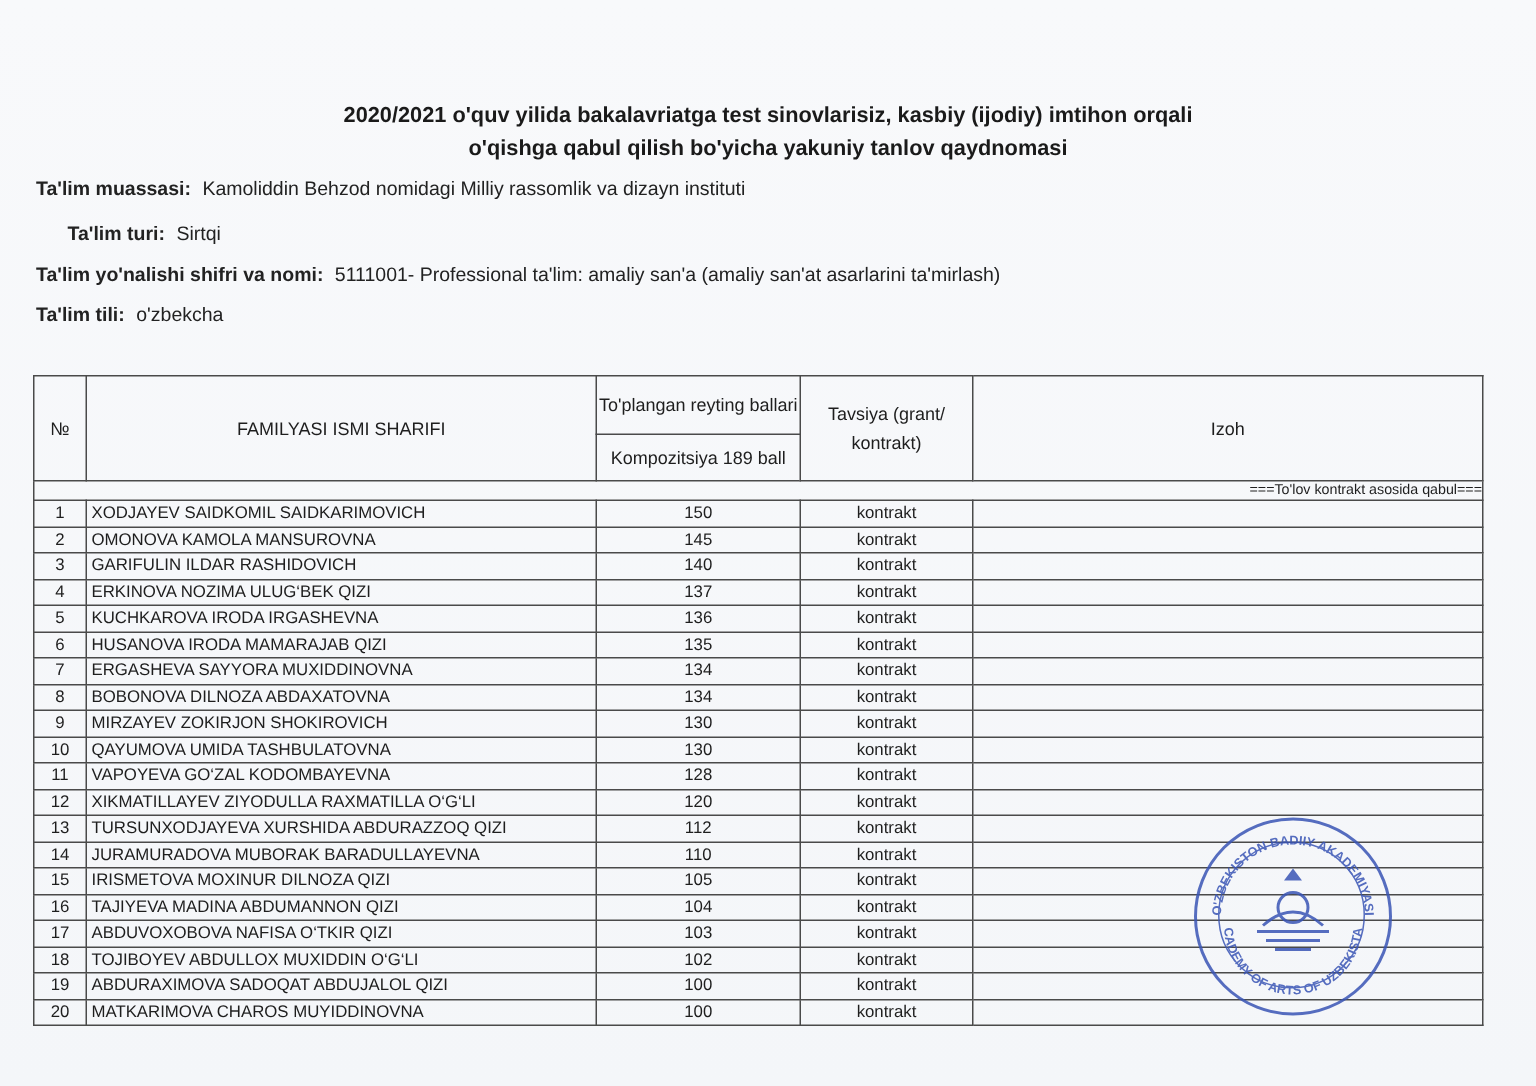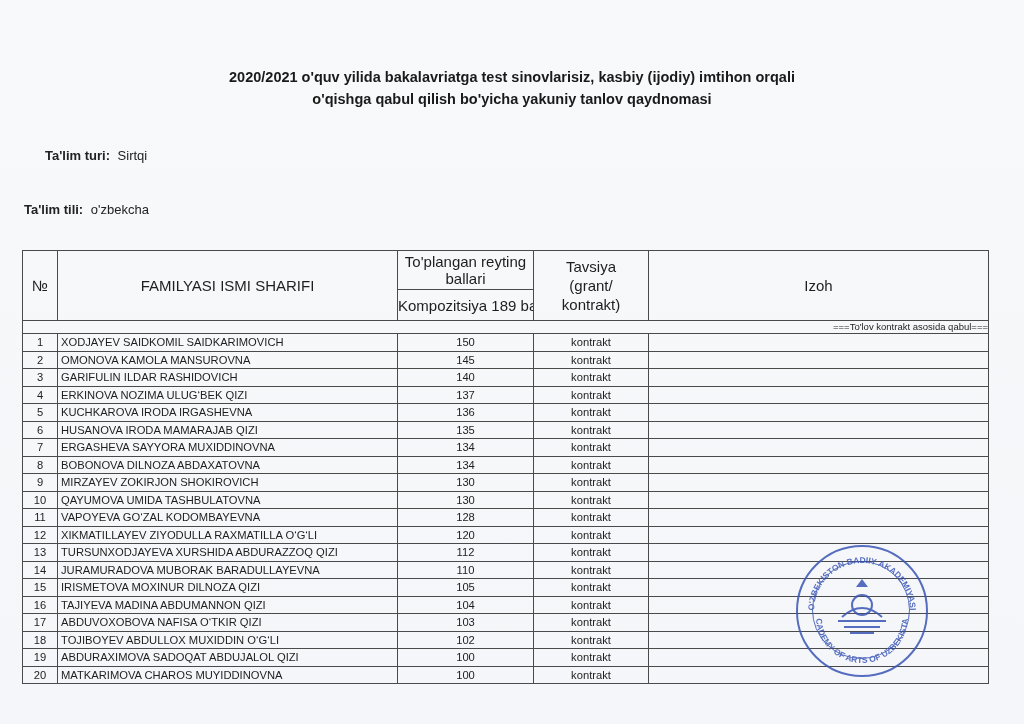--- a/index.html
+++ b/index.html
@@ -22,21 +22,21 @@
 
   table.t {
     position: absolute; left: 22px; top: 250px; width: 966px;
     border-collapse: collapse; table-layout: fixed;
     font-size: 11.2px; color: #1e1e1e;
   }
   table.t td, table.t th {
     border: 1px solid #4a4a4a; padding: 0; font-weight: normal;
     overflow: hidden; white-space: nowrap;
   }
-  .hdr th { font-size: 15px; text-align: center; vertical-align: middle; }
+  .hdr th { font-size: 12px; text-align: center; vertical-align: middle; }
   .h1 { height: 39px; }
   .h2 { height: 31px; }
   .band td { height: 12px; font-size: 9.5px; text-align: right; padding-left: 370px; line-height: 12px; }
   .row td { height: 16.5px; line-height: 16px; }
   .c-no { text-align: center; }
   .c-name { padding-left: 3px !important; text-align: left; }
   .c-score, .c-tav { text-align: center; }
 
   .stamp {
     position: absolute; left: 796px; top: 545px; width: 128px; height: 128px;
@@ -51,23 +51,31 @@
 </head>
 <body>
 
 <div class="page">
 
   <div class="title">
     <div>2020/2021 o'quv yilida bakalavriatga test sinovlarisiz, kasbiy (ijodiy) imtihon orqali</div>
     <div>o'qishga qabul qilish bo'yicha yakuniy tanlov qaydnomasi</div>
   </div>
 
+  <div class="meta-line" style="top:118px;">
+    <b>Ta'lim muassasi:</b>
+    <span>Kamoliddin Behzod nomidagi Milliy rassomlik va dizayn instituti</span>
+  </div>
   <div class="meta-line" style="top:148px;margin-left:21px;">
     <b>Ta'lim  turi:</b>
     <span>Sirtqi</span>
+  </div>
+  <div class="meta-line" style="top:175px;">
+    <b>Ta'lim yo'nalishi shifri va nomi:</b>
+    <span>5111001- Professional ta'lim: amaliy san'a (amaliy san'at asarlarini ta'mirlash)</span>
   </div>
   <div class="meta-line" style="top:202px;">
     <b>Ta'lim tili:</b>
     <span>o'zbekcha</span>
   </div>
 
 
   <table class="t">
     <colgroup>
       <col style="width:35px">

